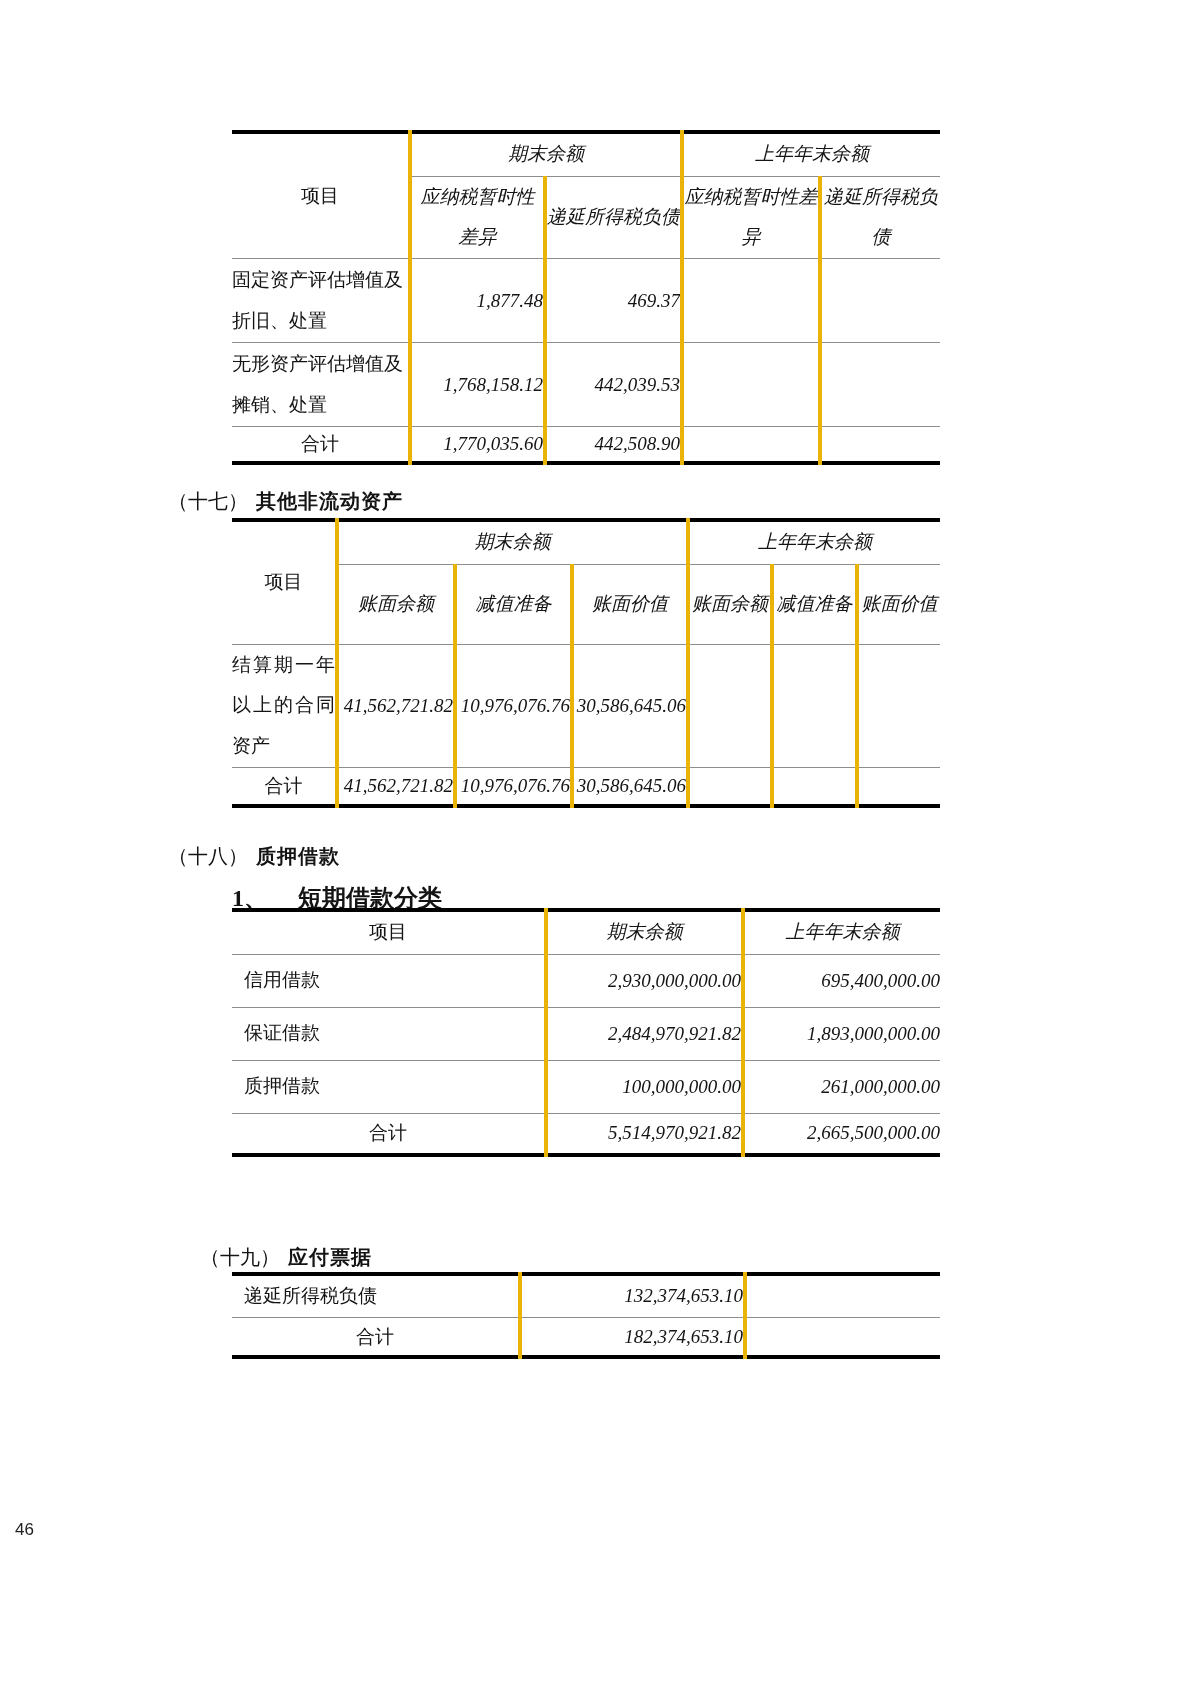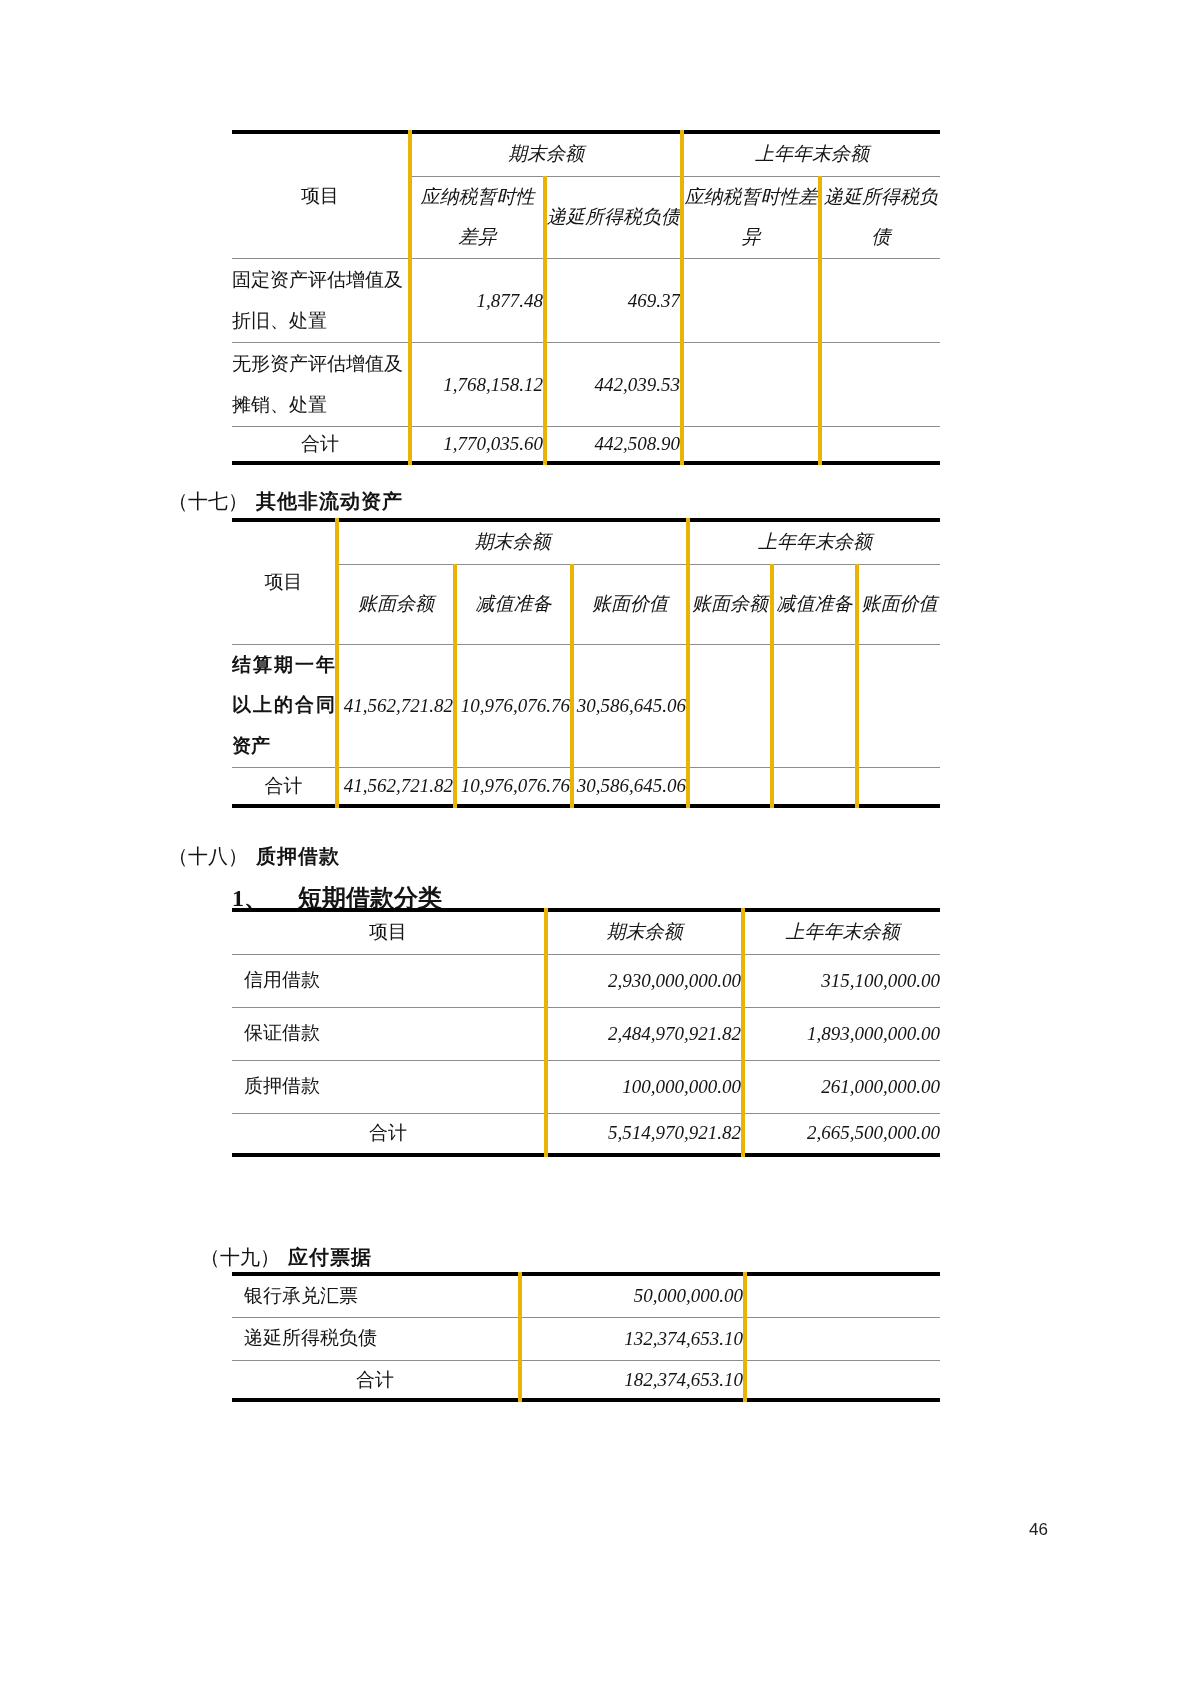--- a/index.html
+++ b/index.html
@@ -25,26 +25,26 @@
     border-top:4px solid #000; border-bottom:4px solid #000;
     font-size:19px;
   }
   table.fin-table td { vertical-align:middle; padding:0; overflow:hidden; }
   .vl { border-left:4px solid #eab308;font-style:italic; }          
   .ht { border-top:1px solid #8d8d8d; }           
   .c  { text-align:center; }
   .num { text-align:right; padding-right:13px; font-size:19px; }
   .item { text-align:left; padding-left:7px; line-height:2.15; }
   .hdr { text-align:center; line-height:2.15; }
-  .just { text-align:justify; text-justify:inter-ideograph; padding-right:10px;font-weight:bold; }
+  .just { text-align:justify; text-justify:inter-ideograph; padding-right:10px; }
 
   
   .page-number {
-    position:absolute; top:1520px; left:8px; width:1040px;
-    text-align:right; font-family:"Liberation Sans","DejaVu Sans",sans-serif;
+    position:absolute; top:1520px; left:15px; width:1040px;
+    text-align:left; font-family:"Liberation Sans","DejaVu Sans",sans-serif;
     font-size:17px; color:#222;
   }
 </style>
 </head>
 <body>
 
 <div class="page">
 
   <table class="fin-table" style="top:130px;">
     <colgroup>
@@ -154,21 +154,21 @@
       </colgroup>
     <tbody>
         <tr style="height:44px">
       <td class="hdr">项目</td>
       <td class="hdr vl">期末余额</td>
       <td class="hdr vl">上年年末余额</td>
     </tr>
     <tr style="height:53px">
       <td class="item ht" style="padding-left:12px">信用借款</td>
       <td class="num vl ht">2,930,000,000.00</td>
-      <td class="num vl ht">315,100,000.00</td>
+      <td class="num vl ht">695,400,000.00</td>
     </tr>
     <tr style="height:53px">
       <td class="item ht" style="padding-left:12px">保证借款</td>
       <td class="num vl ht">2,484,970,921.82</td>
       <td class="num vl ht">1,893,000,000.00</td>
     </tr>
     <tr style="height:53px">
       <td class="item ht" style="padding-left:12px">质押借款</td>
       <td class="num vl ht">100,000,000.00</td>
       <td class="num vl ht">261,000,000.00</td>
@@ -186,25 +186,20 @@
   </div>
 
   <table class="fin-table" style="top:1272px;">
     <colgroup>
         <col style="width:288px">
         <col style="width:225px">
         <col style="width:195px">
       </colgroup>
     <tbody>
     <tr style="height:43px">
-      <td class="item ht" style="padding-left:12px">银行承兑汇票</td>
-      <td class="num vl ht">50,000,000.00</td>
-      <td class="num vl ht"></td>
-    </tr>
-    <tr style="height:43px">
       <td class="item ht" style="padding-left:12px">递延所得税负债</td>
       <td class="num vl ht">132,374,653.10</td>
       <td class="num vl ht"></td>
     </tr>
     <tr style="height:40px">
       <td class="c ht">合计</td>
       <td class="num vl ht">182,374,653.10</td>
       <td class="num vl ht"></td>
     </tr>
   </tbody>

